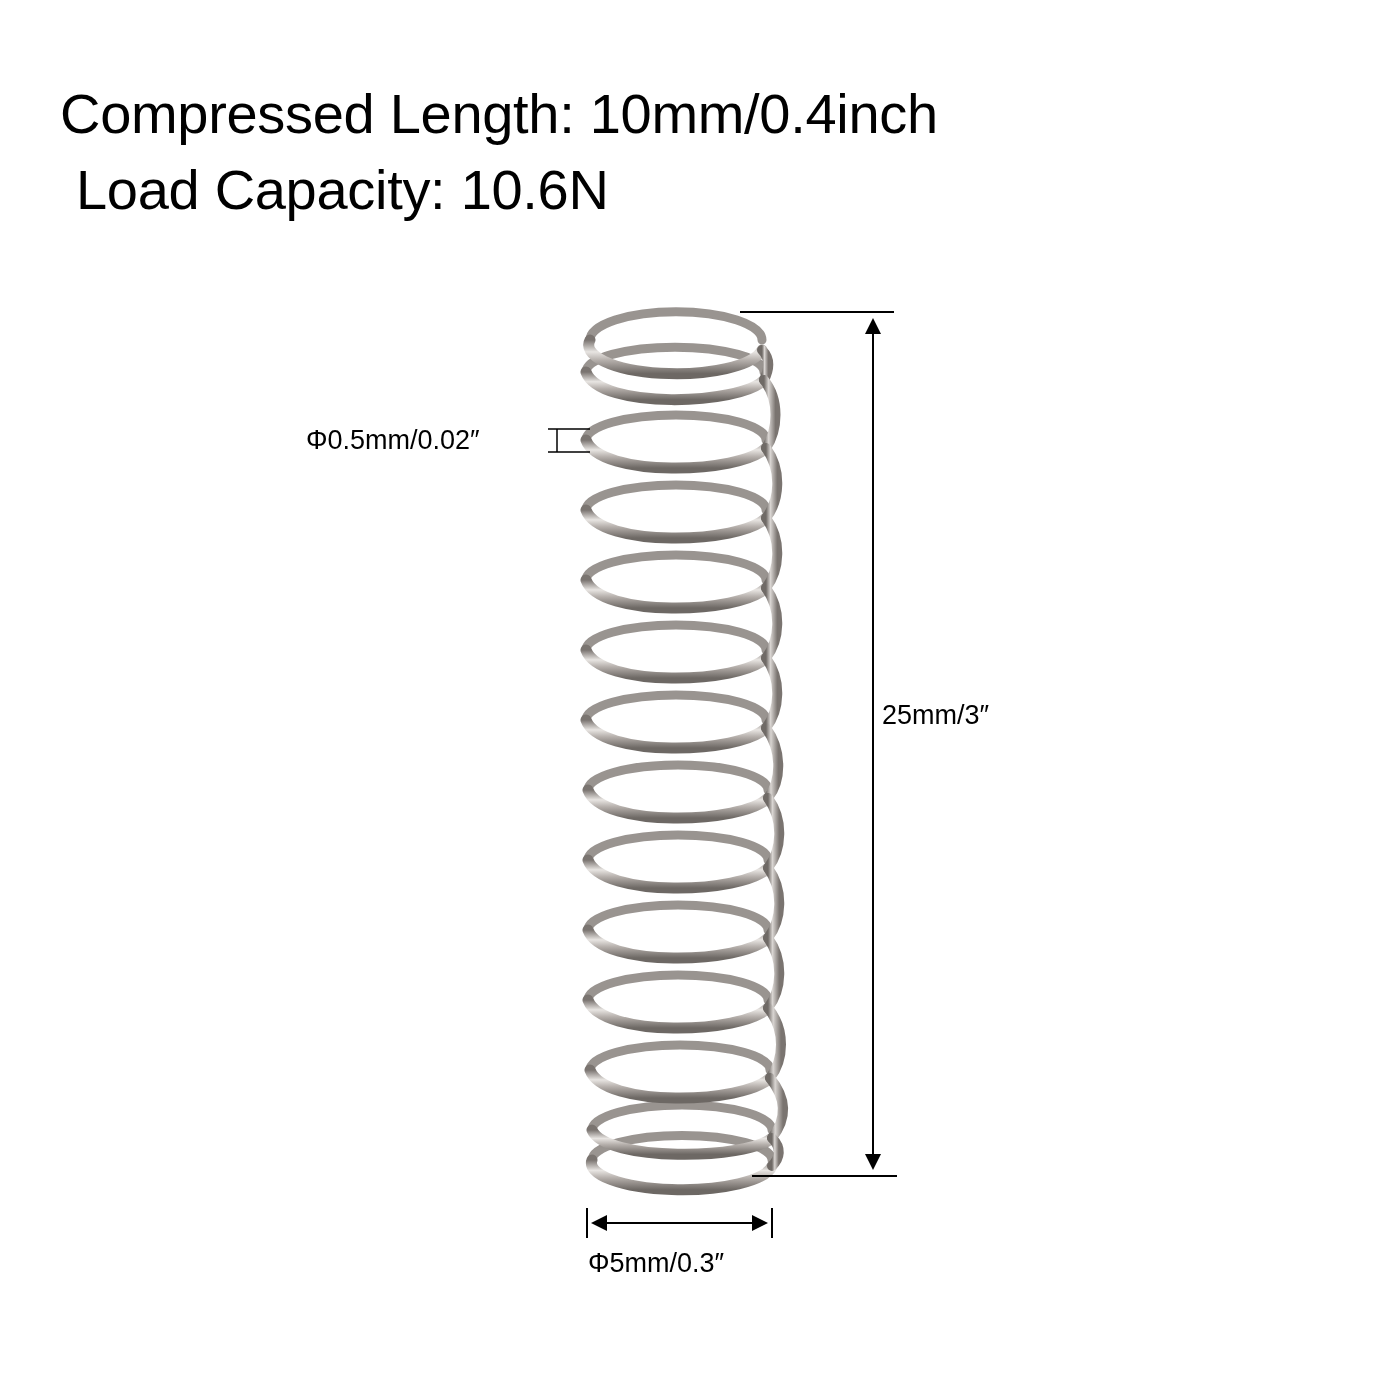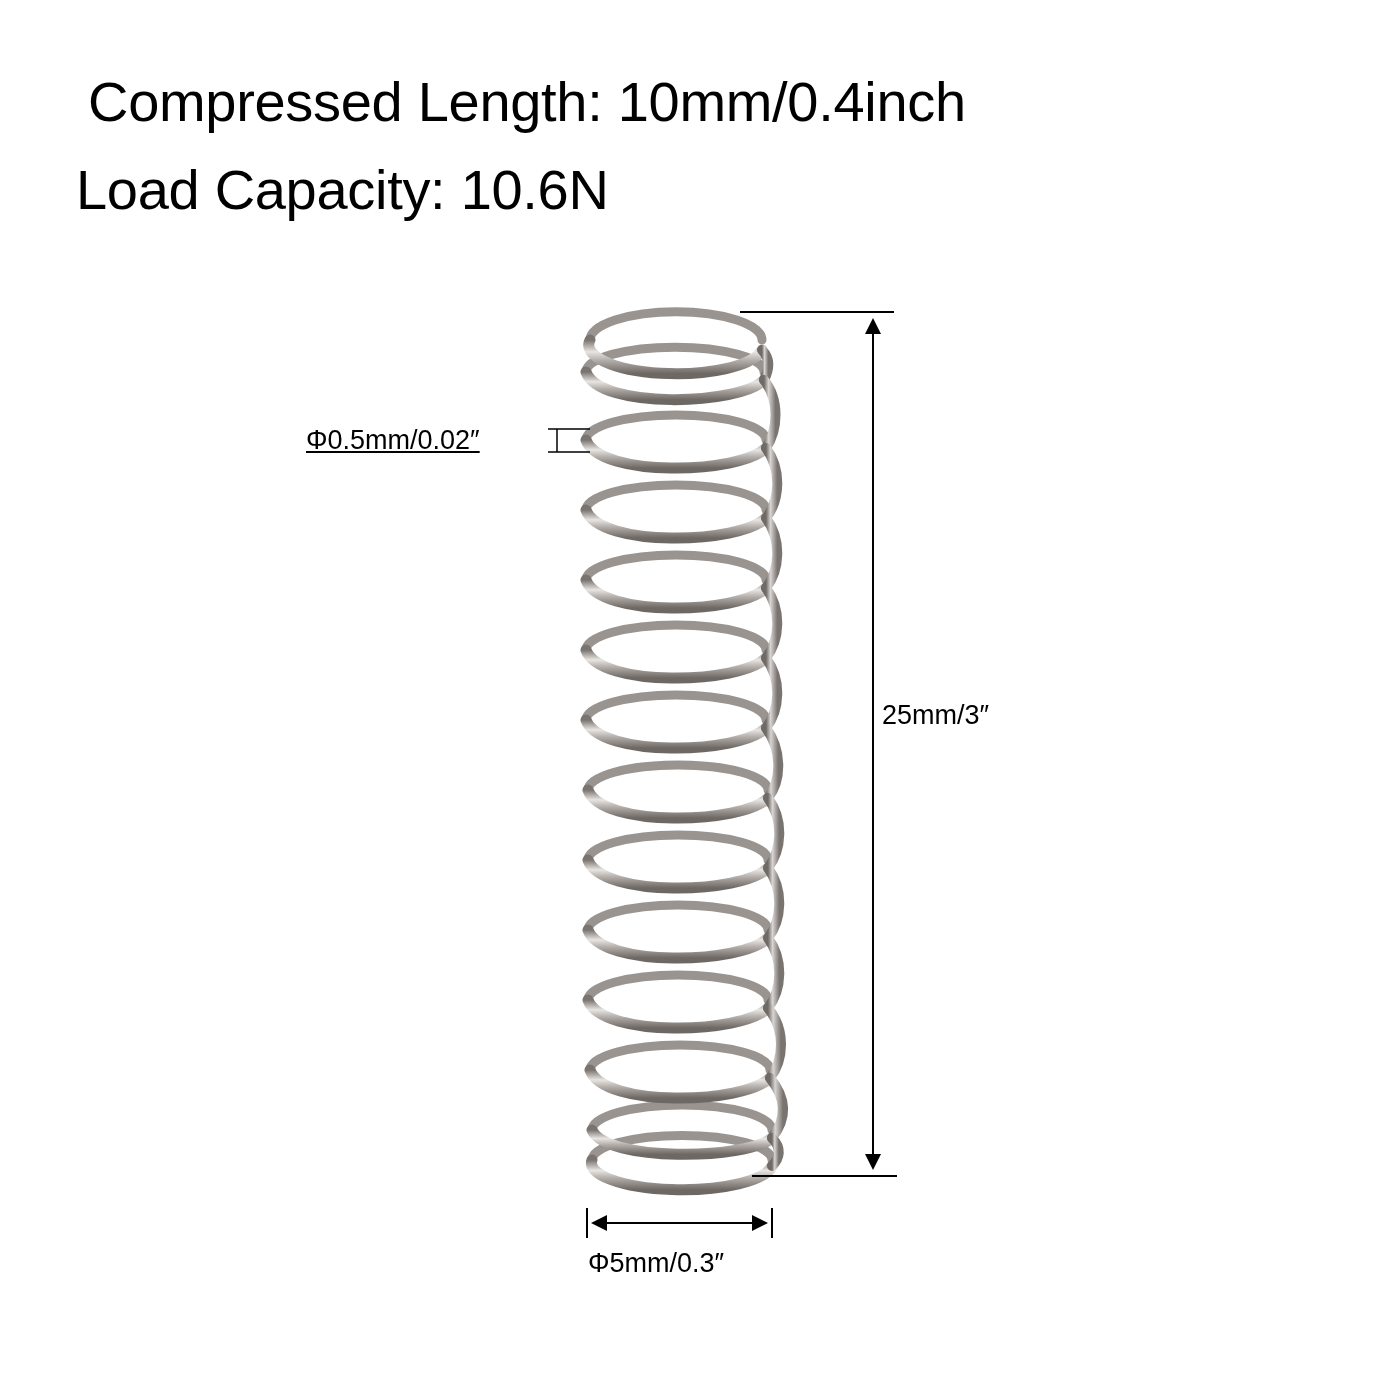--- a/index.html
+++ b/index.html
@@ -1,22 +1,22 @@
 <!DOCTYPE html>
 <html><head>
   <meta charset="utf-8">
   <style>
     html, body { margin: 0; padding: 0; background: #ffffff; }
     body { width: 1400px; height: 1400px; position: relative; overflow: hidden;
            font-family: "Liberation Sans", sans-serif; color: #000; }
     .headline { position: absolute; left: 60px; font-size: 56px; line-height: 1; white-space: nowrap; letter-spacing: -0.3px; }
-    #h1 { top: 74px; margin-left: 28px; }
+    #h1 { top: 86px; }
     #h2 { top: 162px; margin-left: 16px; }
     .label { position: absolute; font-size: 27px; line-height: 1; white-space: nowrap; }
-    #wire-label { left: 306px; top: 427px; text-decoration: underline; }
+    #wire-label { left: 306px; top: 427px; }
     #length-label { left: 882px; top: 702px; }
     #od-label { left: 588px; top: 1250px; }
     svg.overlay { position: absolute; left: 0; top: 0; }
   </style>
 </head>
 <body>
 
 <div id="h1" class="headline">Compressed Length: 10mm/0.4inch</div>
 <div id="h2" class="headline">Load Capacity: 10.6N</div>
 

